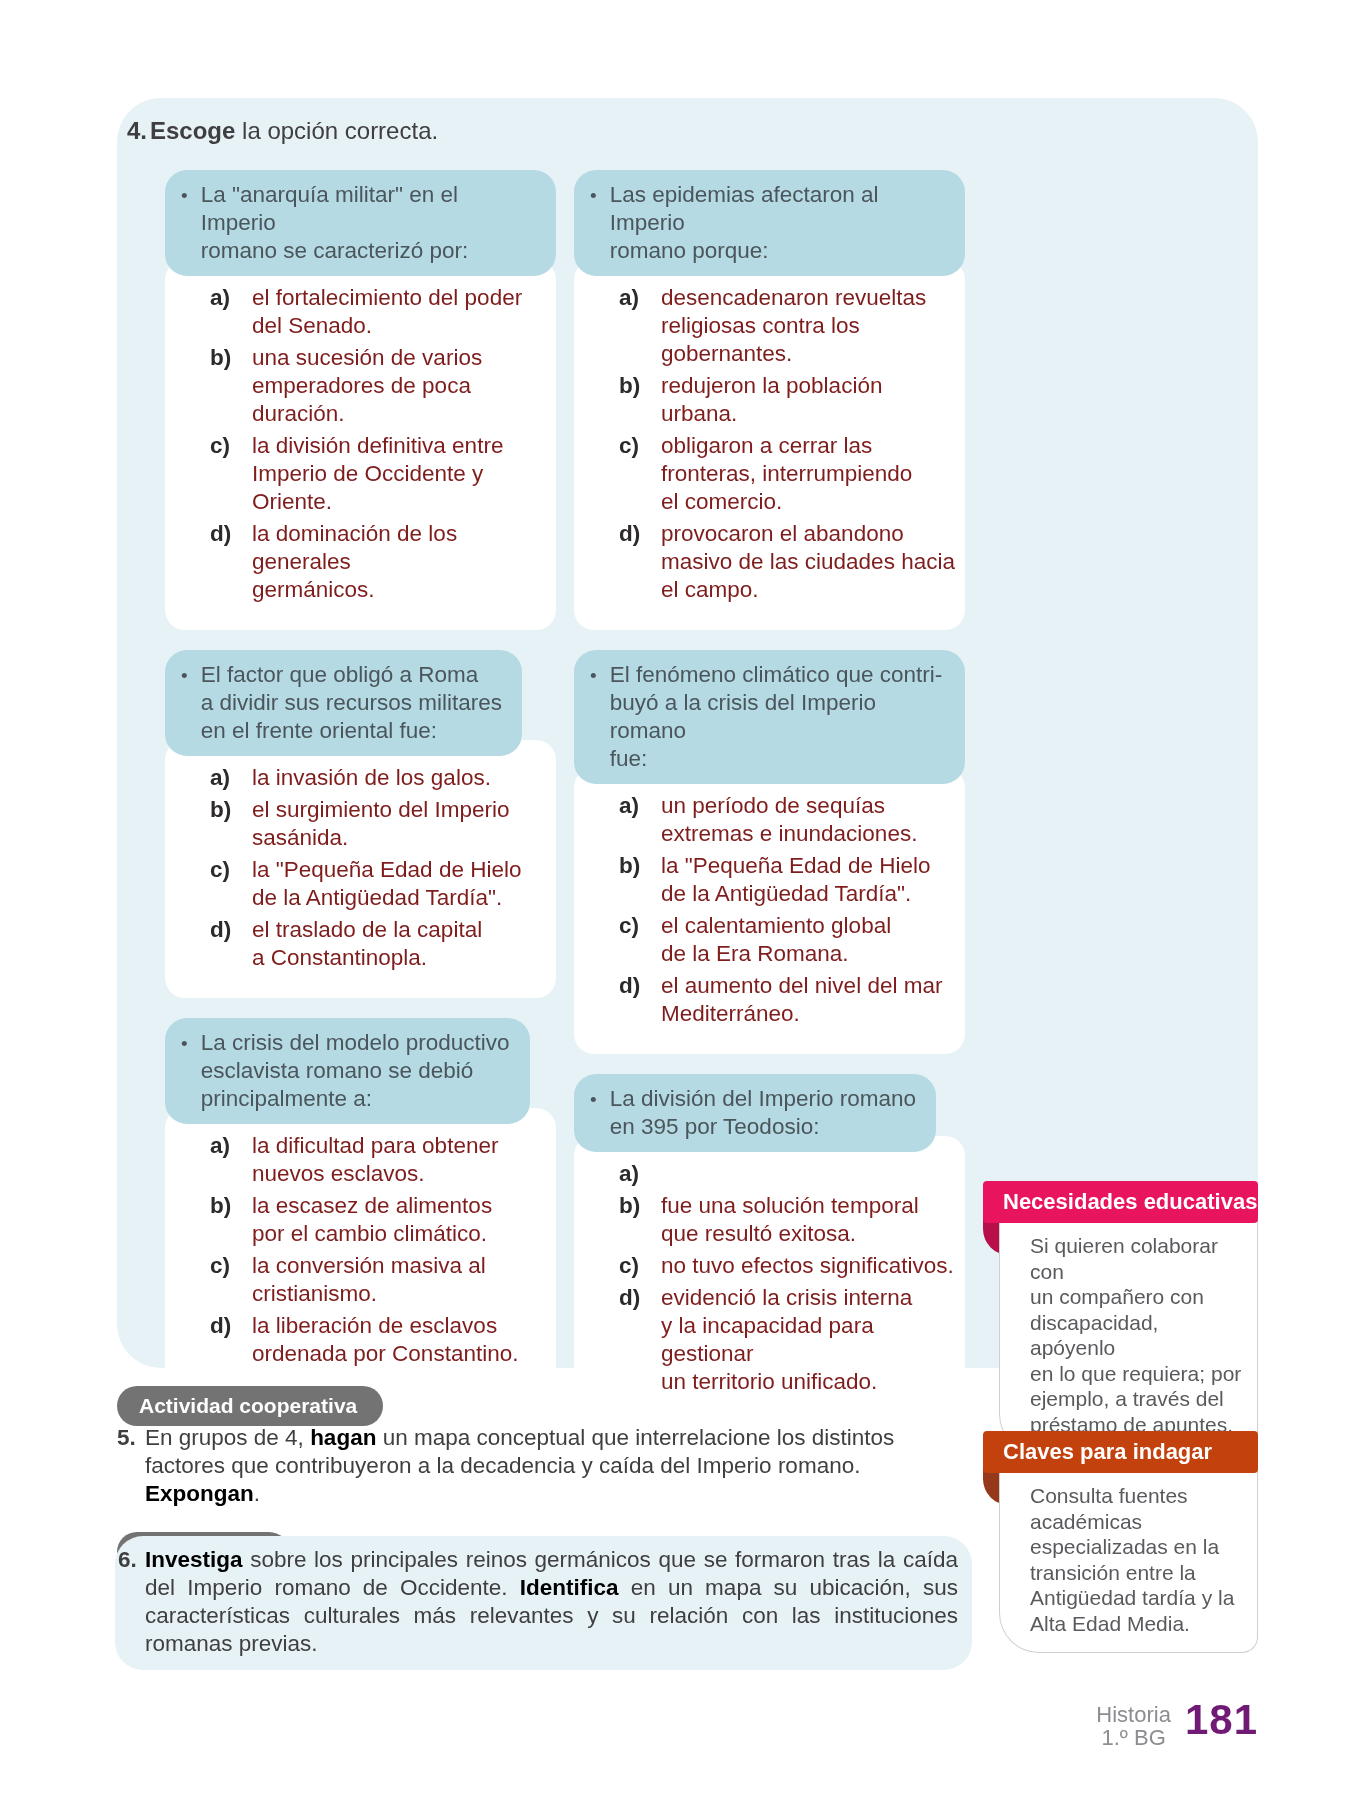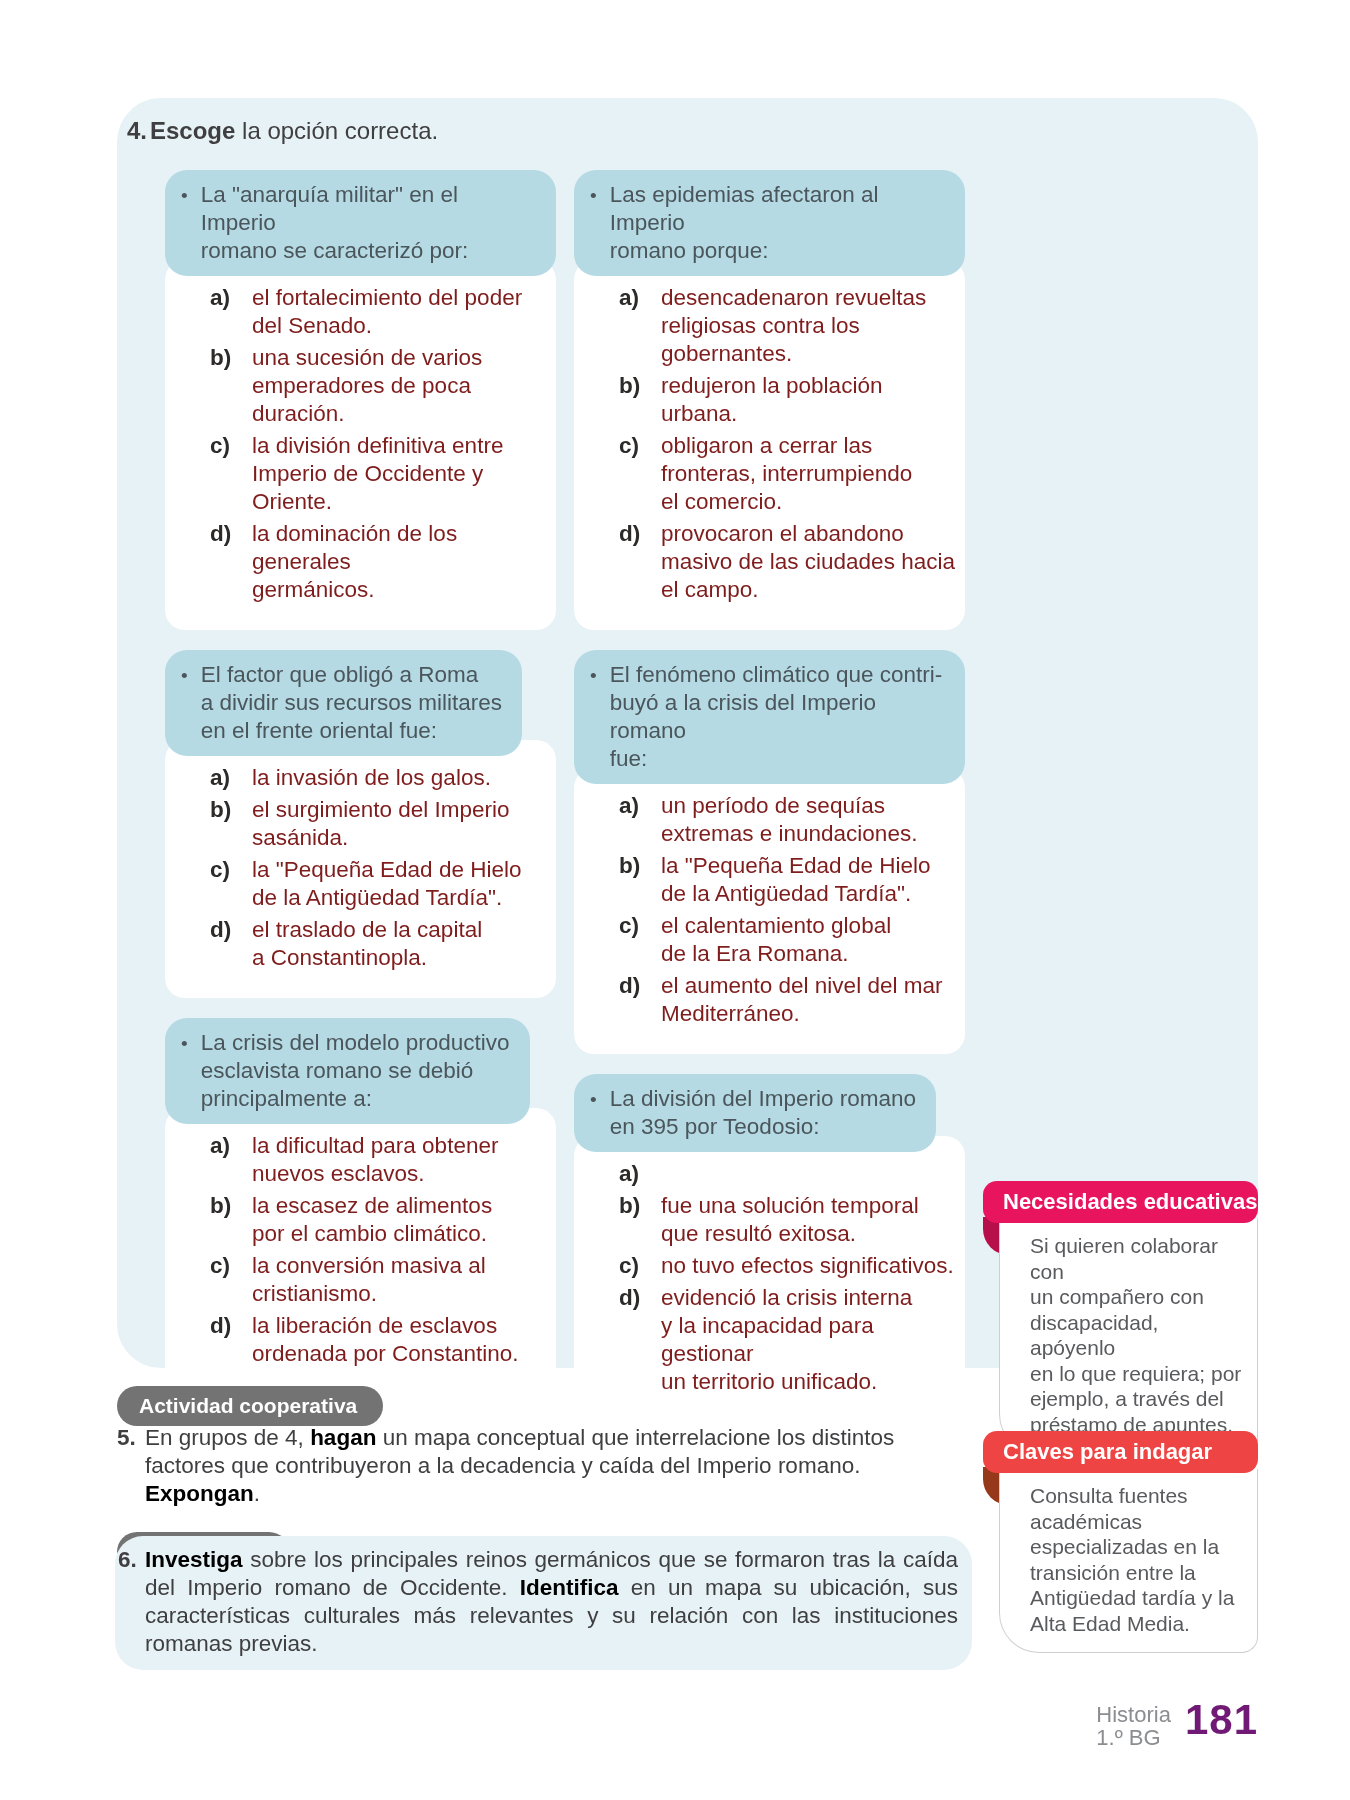--- a/index.html
+++ b/index.html
@@ -56,41 +56,41 @@
   }
   .q6-panel .q-num{width:27px;}
   .q6-panel .q-row{font-size:22.5px;line-height:28px;}
   .q6-panel p{text-align:justify;width:813px;}
   .seg b{color:#000000;}
   
   .note{position:absolute;left:983px;width:275px;}
   #note-educational{top:1181px;}
   #note-inquiry-keys{top:1431px;}
   .note-header{
-    position:relative;z-index:2;height:42px;border-radius:14px;
+    position:relative;z-index:2;height:42px;border-radius:4px;
     color:#ffffff;font-weight:bold;font-size:22px;line-height:42px;
     padding-left:20px;box-sizing:border-box;
   }
   .note-tail{
     position:absolute;z-index:1;left:0;top:36px;width:26px;height:38px;
     border-radius:0 0 0 26px;
   }
   .note-body{
     position:relative;z-index:1;margin:-4px 0 0 16px;width:259px;box-sizing:border-box;
     background:#ffffff;border:1px solid #cdd0d1;border-top:none;
     border-radius:0 0 16px 40px;
     padding:14px 10px 16px 30px;min-height:170px;
     font-size:21px;line-height:25.5px;color:#595a5d;white-space:pre-line;
   }
   
   .footer{
     position:absolute;top:1698px;left:958px;width:300px;
     display:flex;justify-content:flex-end;align-items:flex-start;gap:14px;
   }
-  .course-block{text-align:left;color:#8b8d90;font-size:22px;line-height:23px;padding-top:5px;}
+  .course-block{text-align:center;color:#8b8d90;font-size:22px;line-height:23px;padding-top:5px;}
   .page-num{color:#701a75;font-size:42px;font-weight:bold;line-height:44px;letter-spacing:1px;}
 </style>
 </head>
 <body>
 
 <section class="main-panel">
   <div class="q-row q4">
     <span class="q-num">4.</span>
     <p><b>Escoge</b><span> la opción correcta.</span></p>
   </div>
@@ -323,21 +323,21 @@
   <div class="note-body">Si quieren colaborar con
 un compañero con
 discapacidad, apóyenlo
 en lo que requiera; por
 ejemplo, a través del
 préstamo de apuntes.</div>
 </aside>
 
 <aside class="note" id="note-inquiry-keys">
   <div class="note-tail" style="background: rgb(150, 56, 26);"></div>
-  <div class="note-header" style="background: #ef4444;">Claves para indagar</div>
+  <div class="note-header" style="background: #c2410c;">Claves para indagar</div>
   <div class="note-body">Consulta fuentes
 académicas
 especializadas en la
 transición entre la
 Antigüedad tardía y la
 Alta Edad Media.</div>
 </aside>
 
 <footer class="footer">
   <div class="course-block">

